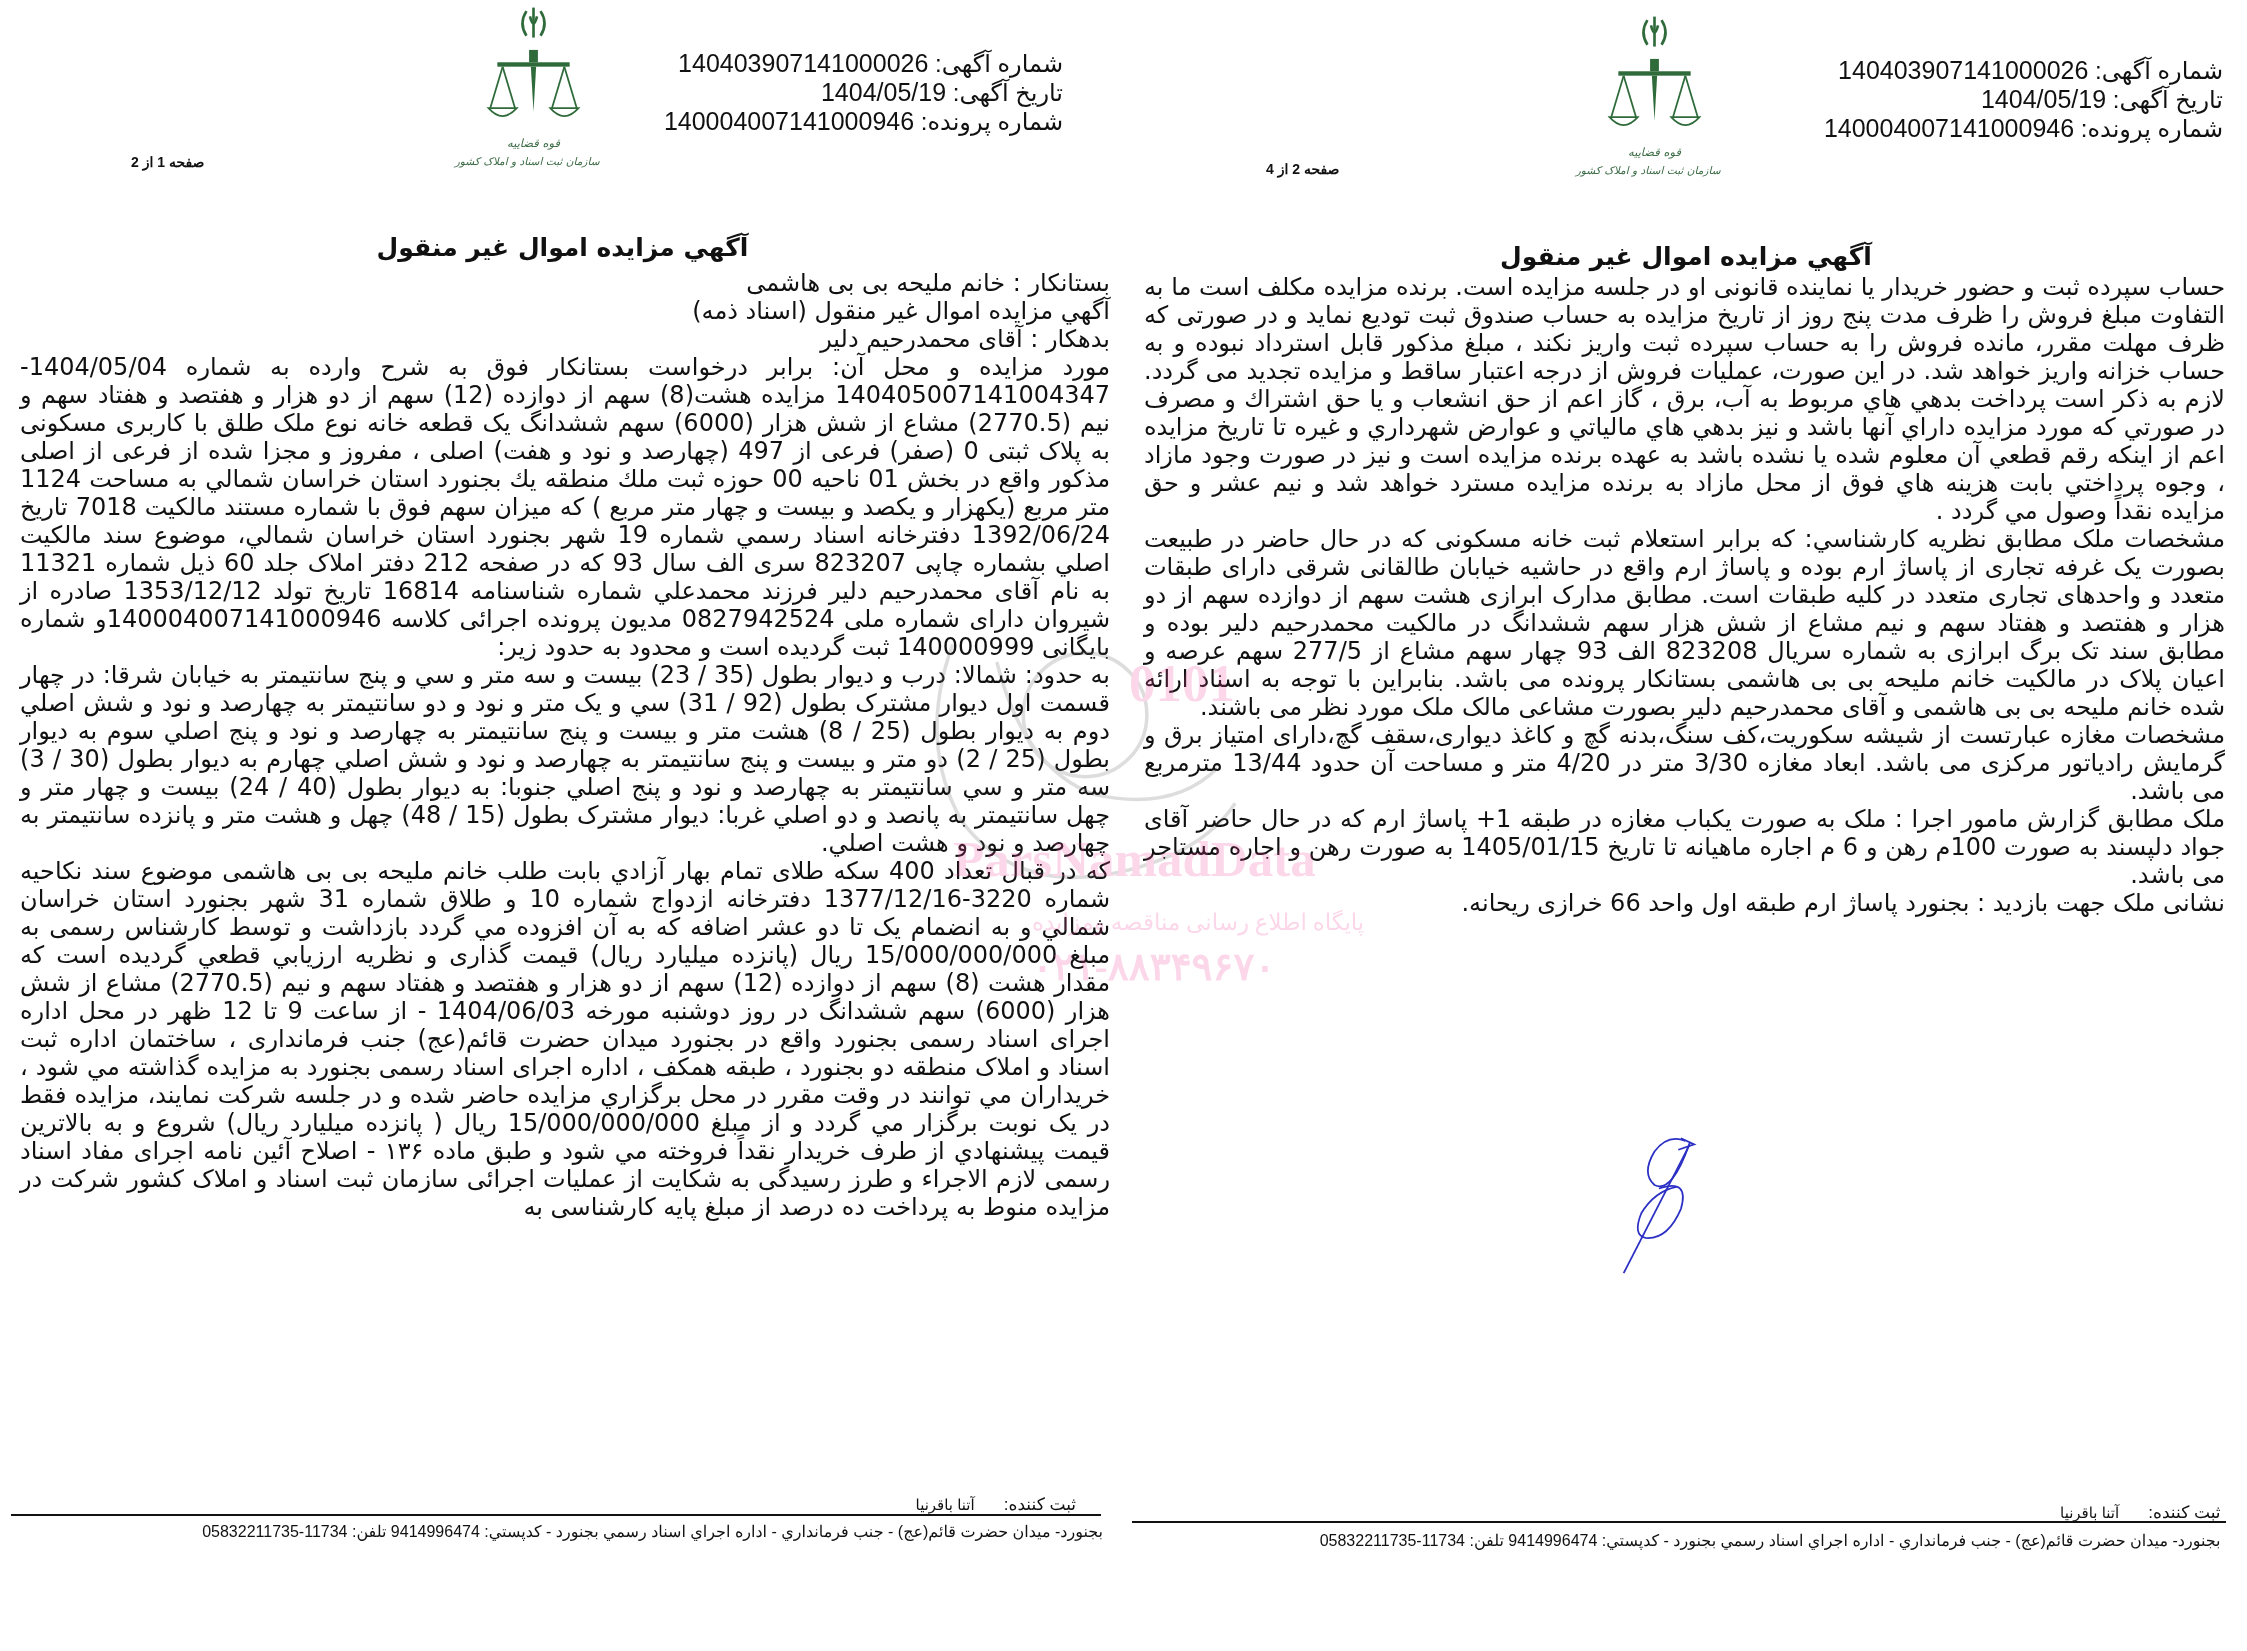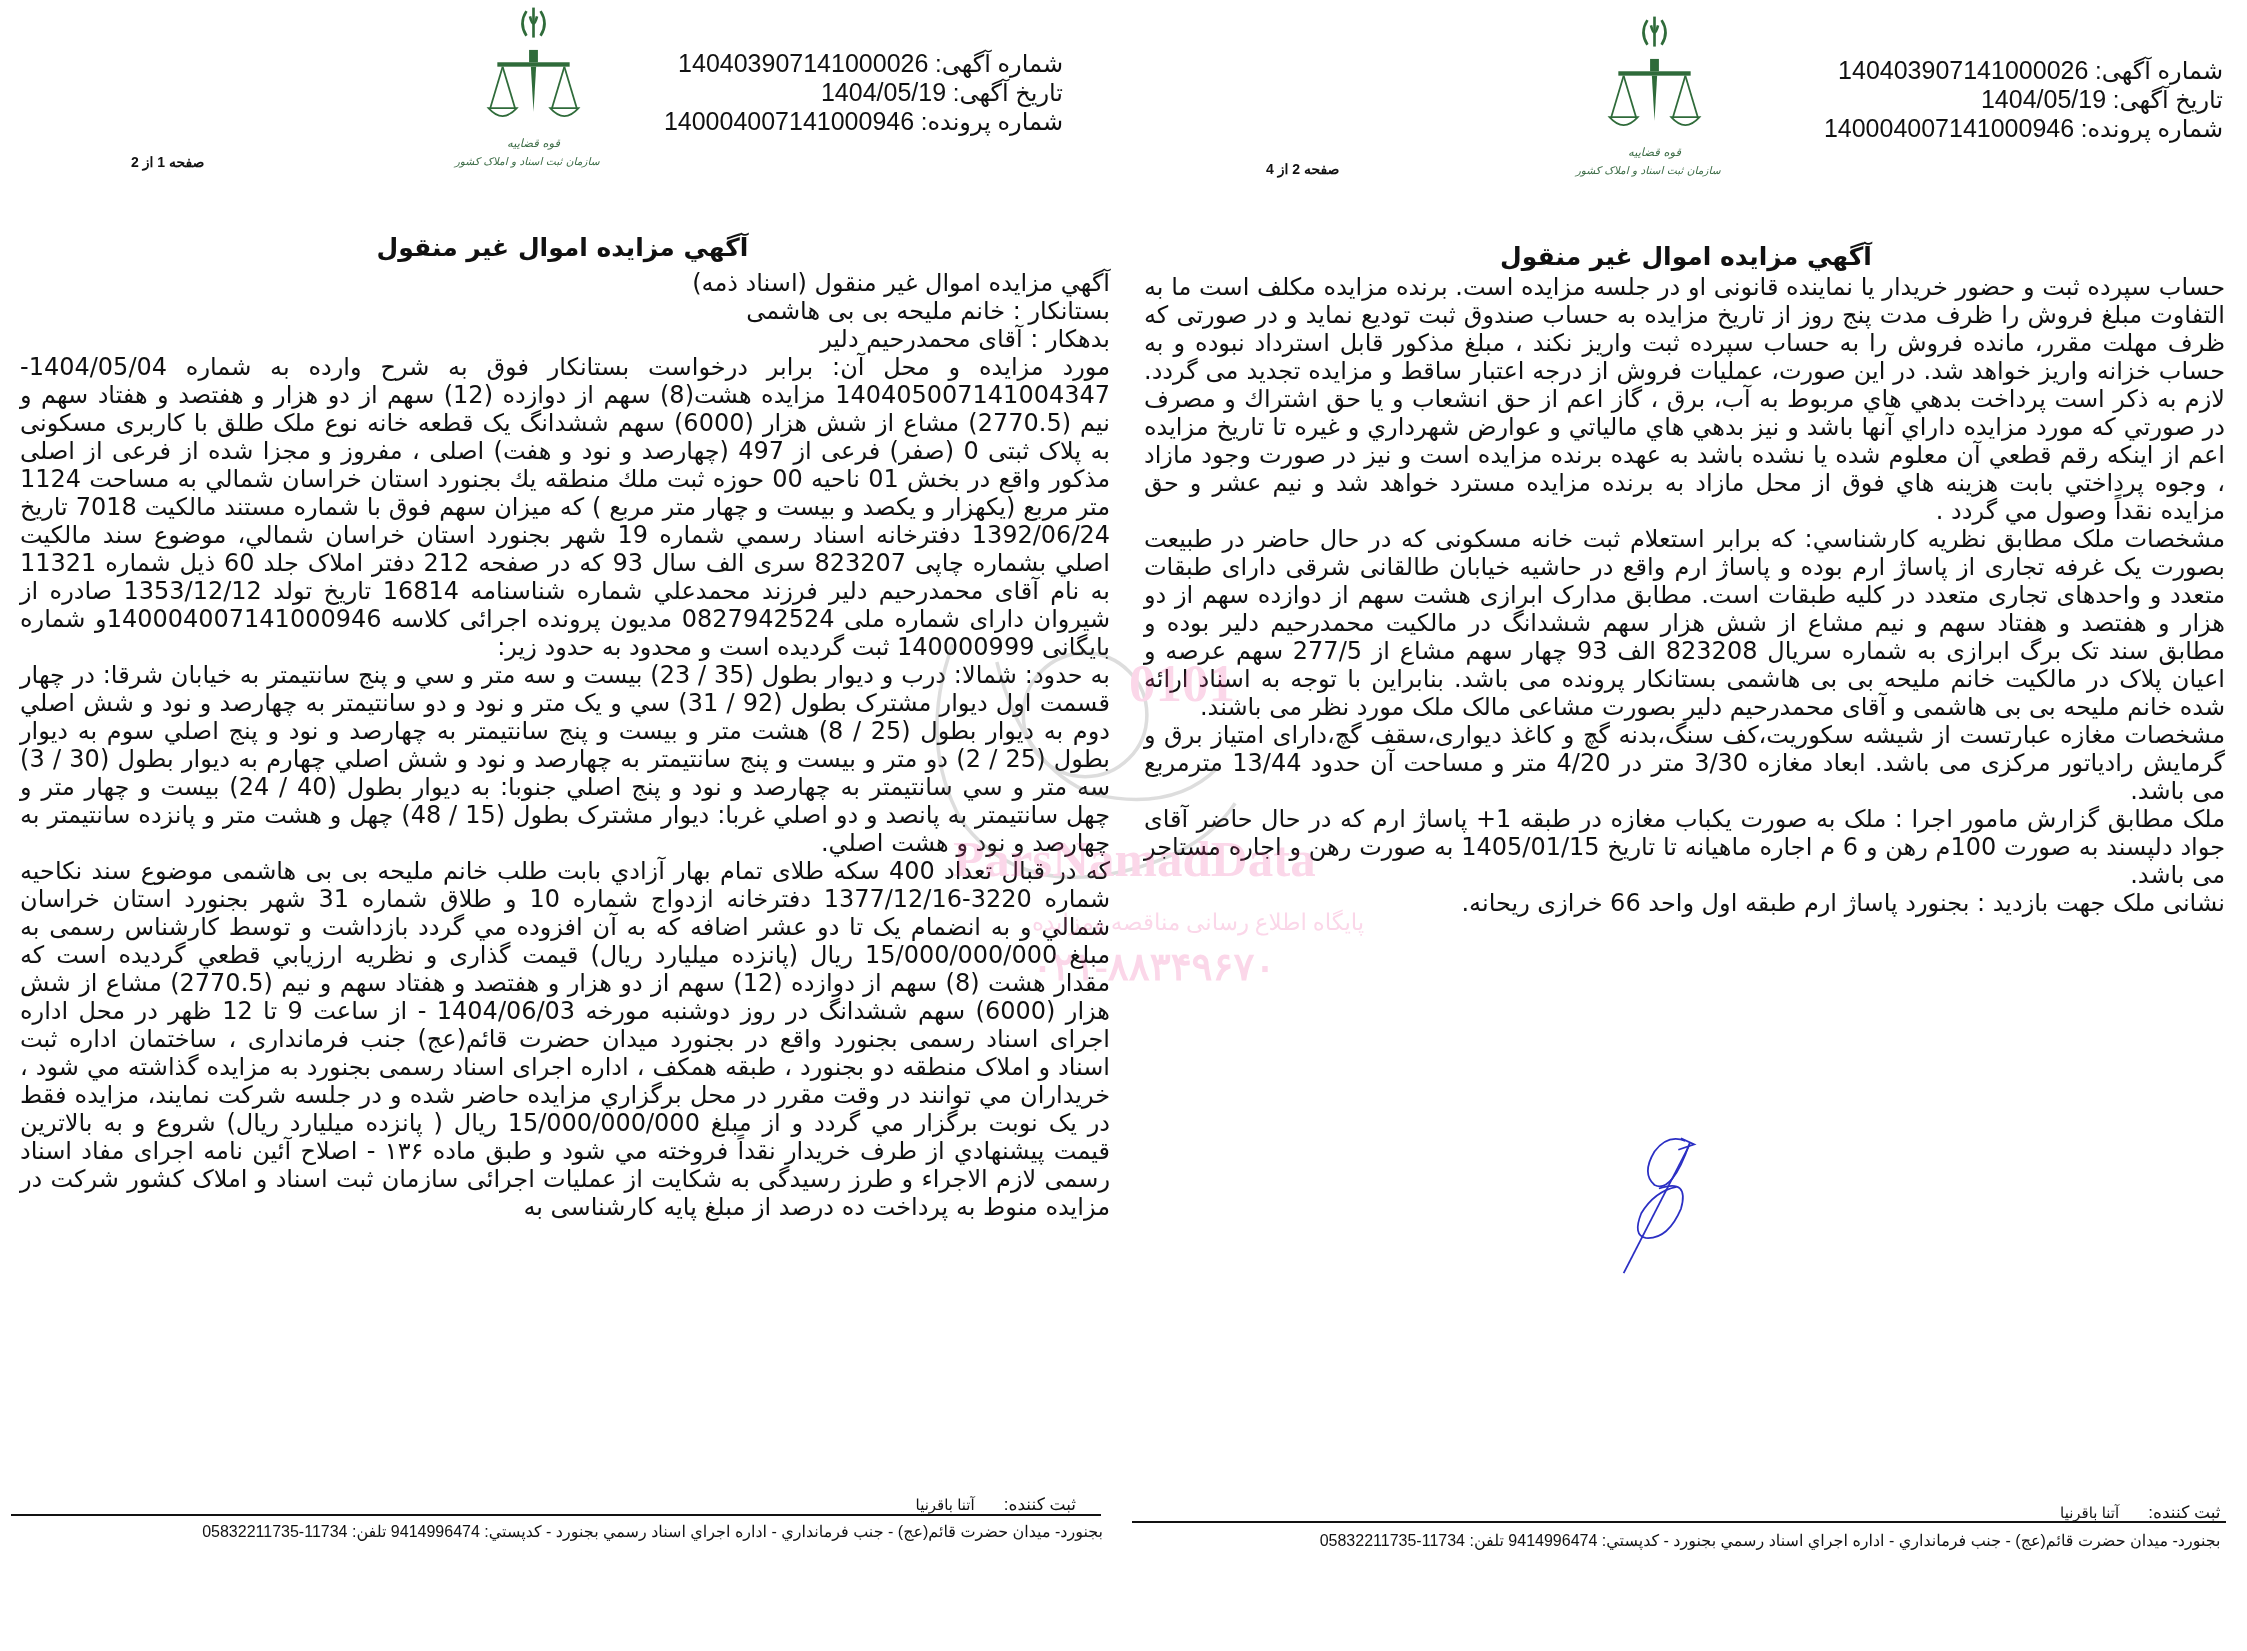--- a/index.html
+++ b/index.html
@@ -108,22 +108,22 @@
       <span>شماره پرونده:</span>
       <span class="num">140004007141000946</span>
     </div>
   </div>
 
   <div class="page-num">صفحه 1 از 2</div>
 
   <div class="title">آگهي مزايده اموال غير منقول</div>
 
   <div class="body-text">
+    <p>بستانکار : خانم ملیحه بی بی هاشمی</p>
     <p>آگهي مزايده اموال غير منقول (اسناد ذمه)</p>
-    <p>بستانکار : خانم ملیحه بی بی هاشمی</p>
     <p>بدهکار : آقای محمدرحیم دلیر</p>
     <p>مورد مزایده و محل آن: برابر درخواست بستانکار فوق به شرح وارده به شماره 1404/05/04-140405007141004347 مزایده هشت(8) سهم از دوازده (12) سهم از دو هزار و هفتصد و هفتاد سهم و نیم (2770.5) مشاع از شش هزار (6000) سهم ششدانگ یک قطعه خانه نوع ملک طلق با کاربری مسکونی به پلاک ثبتی 0 (صفر) فرعی از 497 (چهارصد و نود و هفت) اصلی ، مفروز و مجزا شده از فرعی از اصلی مذکور واقع در بخش 01 ناحیه 00 حوزه ثبت ملك منطقه يك بجنورد استان خراسان شمالي به مساحت 1124 متر مربع (یکهزار و یکصد و بیست و چهار متر مربع ) که میزان سهم فوق با شماره مستند مالکیت 7018 تاریخ 1392/06/24 دفترخانه اسناد رسمي شماره 19 شهر بجنورد استان خراسان شمالي، موضوع سند مالكيت اصلي بشماره چاپی 823207 سری الف سال 93 که در صفحه 212 دفتر املاک جلد 60 ذیل شماره 11321 به نام آقای محمدرحیم دلیر فرزند محمدعلي شماره شناسنامه 16814 تاریخ تولد 1353/12/12 صادره از شیروان دارای شماره ملی 0827942524 مدیون پرونده اجرائی کلاسه 140004007141000946و شماره بایگانی 140000999 ثبت گردیده است و محدود به حدود زیر:</p>
     <p>به حدود: شمالا: درب و ديوار بطول (35 / 23) بيست و سه متر و سي و پنج سانتيمتر به خيابان شرقا: در چهار قسمت اول ديوار مشترک بطول (92 / 31) سي و یک متر و نود و دو سانتيمتر به چهارصد و نود و شش اصلي دوم به ديوار بطول (25 / 8) هشت متر و بيست و پنج سانتيمتر به چهارصد و نود و پنج اصلي سوم به ديوار بطول (25 / 2) دو متر و بيست و پنج سانتيمتر به چهارصد و نود و شش اصلي چهارم به ديوار بطول (30 / 3) سه متر و سي سانتيمتر به چهارصد و نود و پنج اصلي جنوبا: به ديوار بطول (40 / 24) بيست و چهار متر و چهل سانتيمتر به پانصد و دو اصلي غربا: ديوار مشترک بطول (15 / 48) چهل و هشت متر و پانزده سانتيمتر به چهارصد و نود و هشت اصلي.</p>
     <p class="just">که در قبال تعداد 400 سکه طلای تمام بهار آزادي بابت طلب خانم ملیحه بی بی هاشمی موضوع سند نكاحیه شماره 3220-1377/12/16 دفترخانه ازدواج شماره 10 و طلاق شماره 31 شهر بجنورد استان خراسان شمالي و به انضمام یک تا دو عشر اضافه که به آن افزوده مي گردد بازداشت و توسط کارشناس رسمی به مبلغ 15/000/000/000 ریال (پانزده میلیارد ریال) قیمت گذاری و نظریه ارزيابي قطعي گرديده است که مقدار هشت (8) سهم از دوازده (12) سهم از دو هزار و هفتصد و هفتاد سهم و نیم (2770.5) مشاع از شش هزار (6000) سهم ششدانگ در روز دوشنبه مورخه 1404/06/03 - از ساعت 9 تا 12 ظهر در محل اداره اجرای اسناد رسمی بجنورد واقع در بجنورد میدان حضرت قائم(عج) جنب فرمانداری ، ساختمان اداره ثبت اسناد و املاک منطقه دو بجنورد ، طبقه همکف ، اداره اجرای اسناد رسمی بجنورد به مزایده گذاشته مي شود ، خريداران مي توانند در وقت مقرر در محل برگزاري مزايده حاضر شده و در جلسه شرکت نمايند، مزايده فقط در يک نوبت برگزار مي گردد و از مبلغ 15/000/000/000 ریال ( پانزده میلیارد ریال) شروع و به بالاترين قيمت پيشنهادي از طرف خريدار نقداً فروخته مي شود و طبق ماده ۱۳۶ - اصلاح آئین نامه اجرای مفاد اسناد رسمی لازم الاجراء و طرز رسیدگی به شکایت از عملیات اجرائی سازمان ثبت اسناد و املاک کشور شرکت در مزایده منوط به پرداخت ده درصد از مبلغ پایه کارشناسی به</p>
   </div>
 
   <div class="registrar">
     <span class="lbl">ثبت کننده:</span>
     <span>آتنا باقرنیا</span>
   </div>

